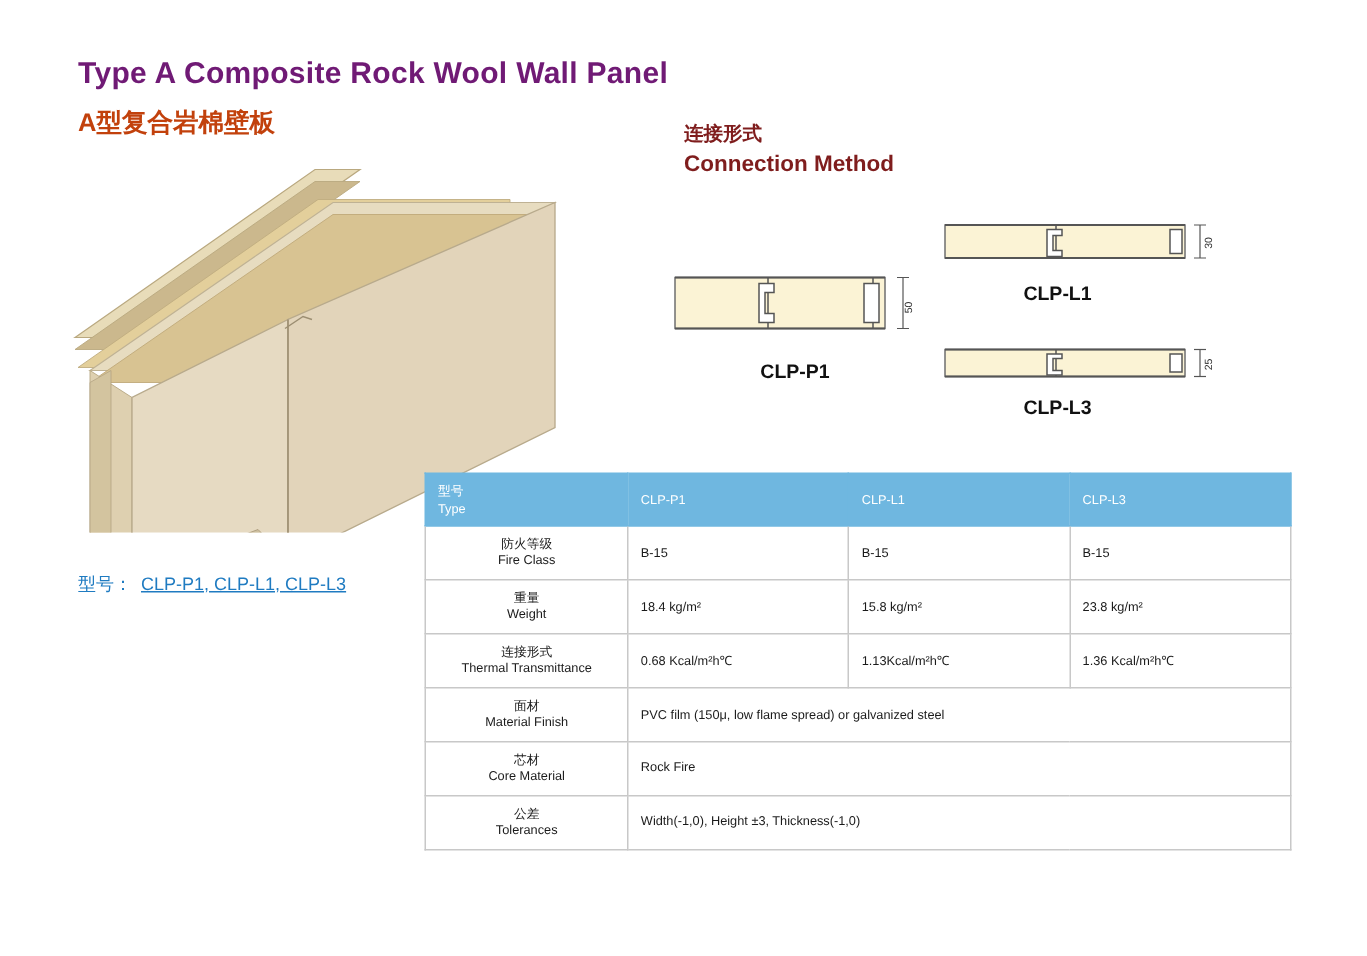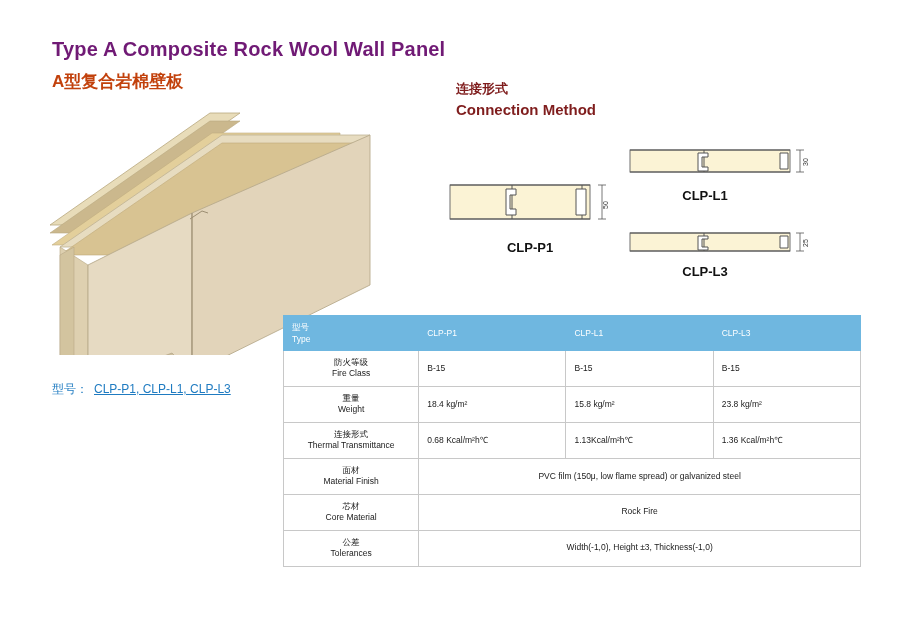--- a/index.html
+++ b/index.html
@@ -93,21 +93,21 @@
   .spec-table thead th.first { width: 135px; }
   .spec-table tbody td.label {
     width: 135px;
     line-height: 1.35;
     text-align: center;
   }
   .spec-table tbody td.val {
     width: 147px;
     line-height: 1.35;
   }
-  .spec-table tbody td.val.center-wide { text-align: center; }
+  .spec-table tbody td.val.center-wide { text-align: left; }
   .spec-table .cn { display: block; }
   .spec-table .en { display: block; }
 </style>
 </head>
 <body>
 
 <div class="page">
 
   <div class="title-en">Type A Composite Rock Wool Wall Panel</div>
   <div class="title-cn">A型复合岩棉壁板</div>

